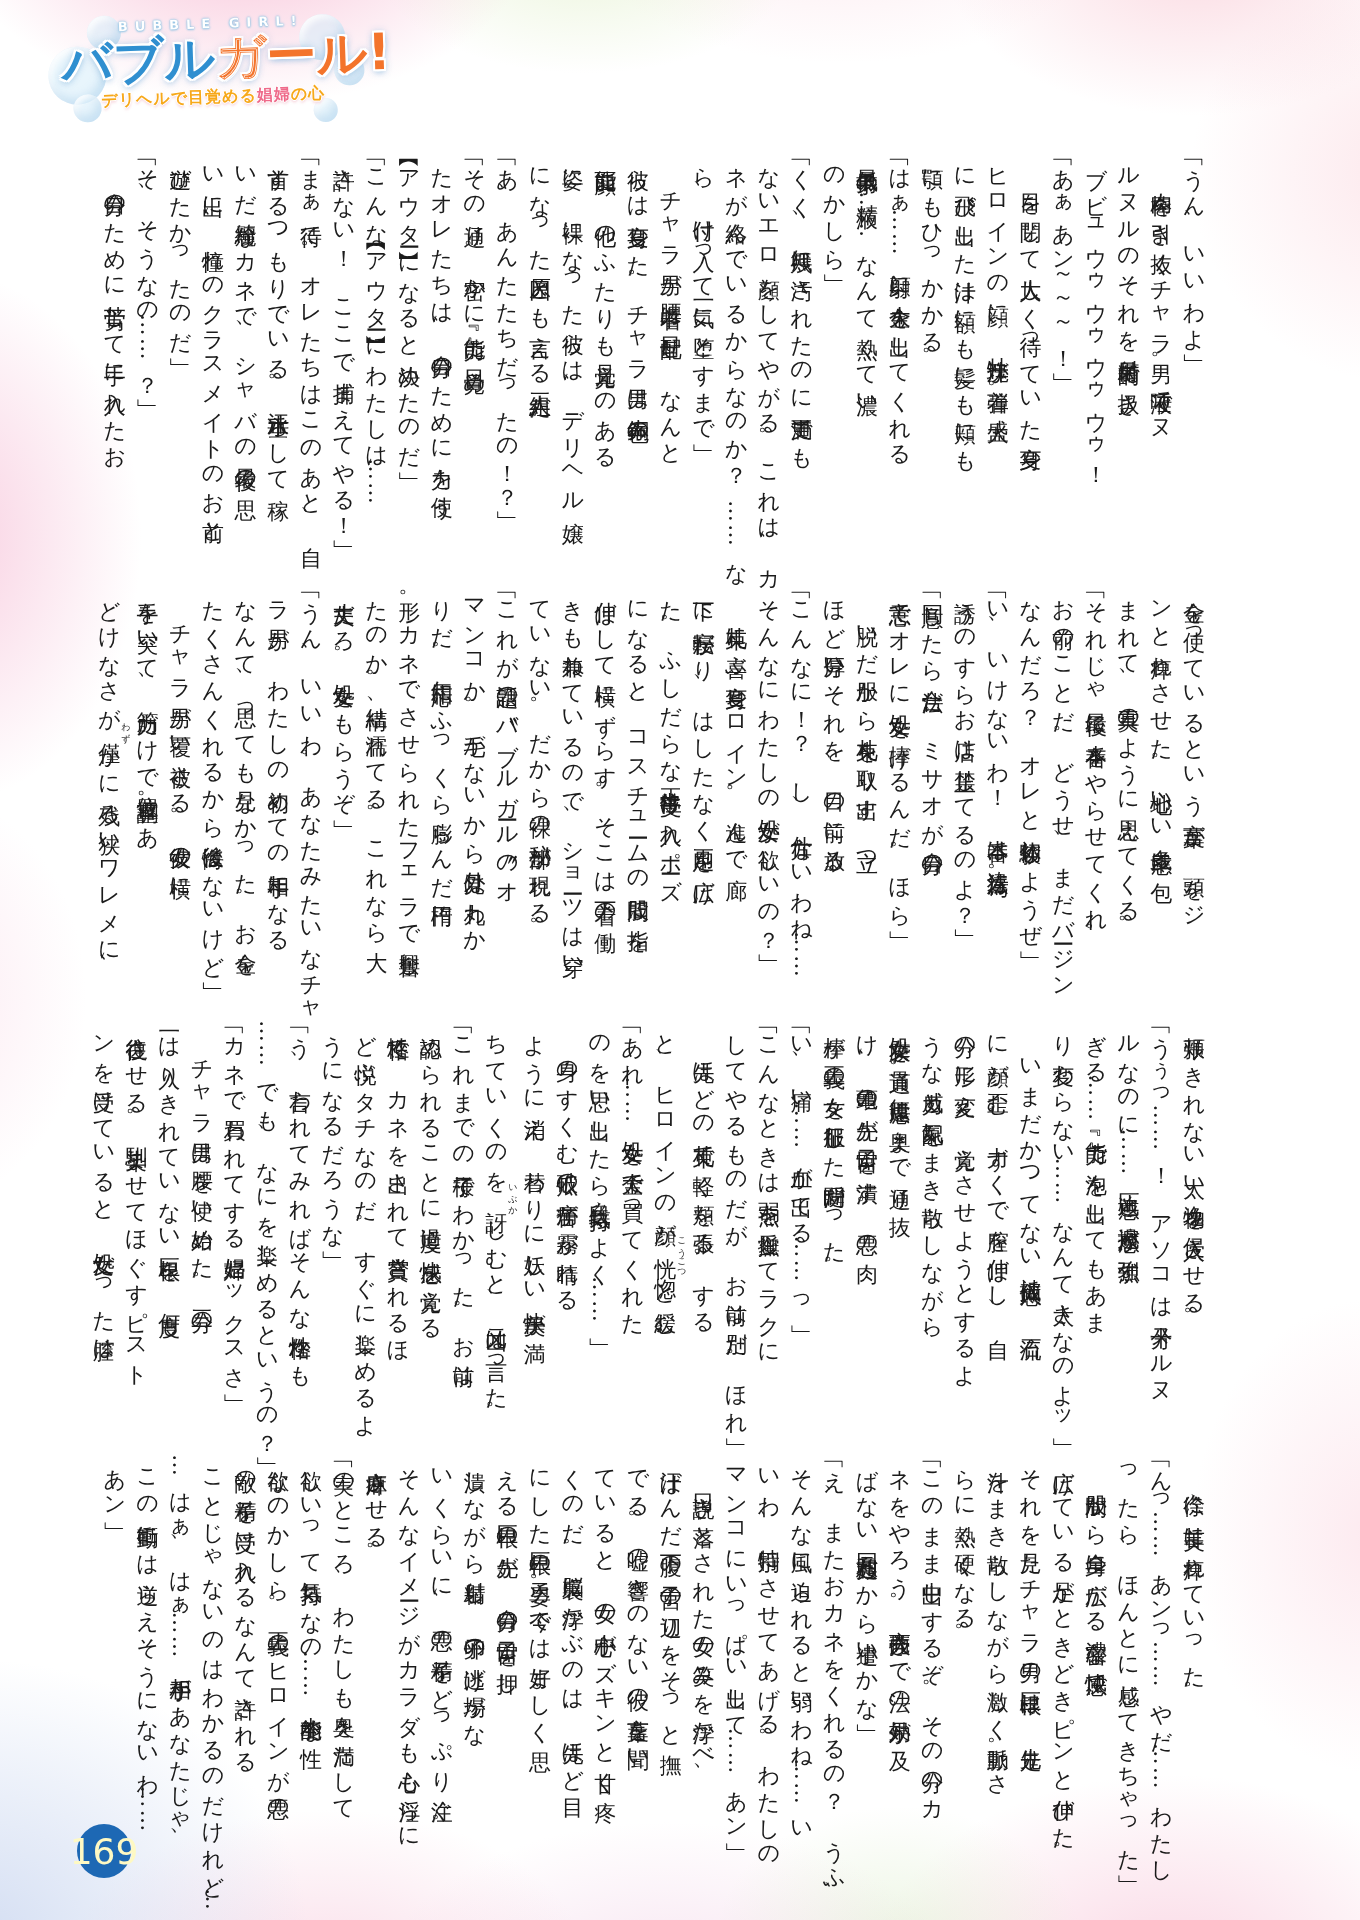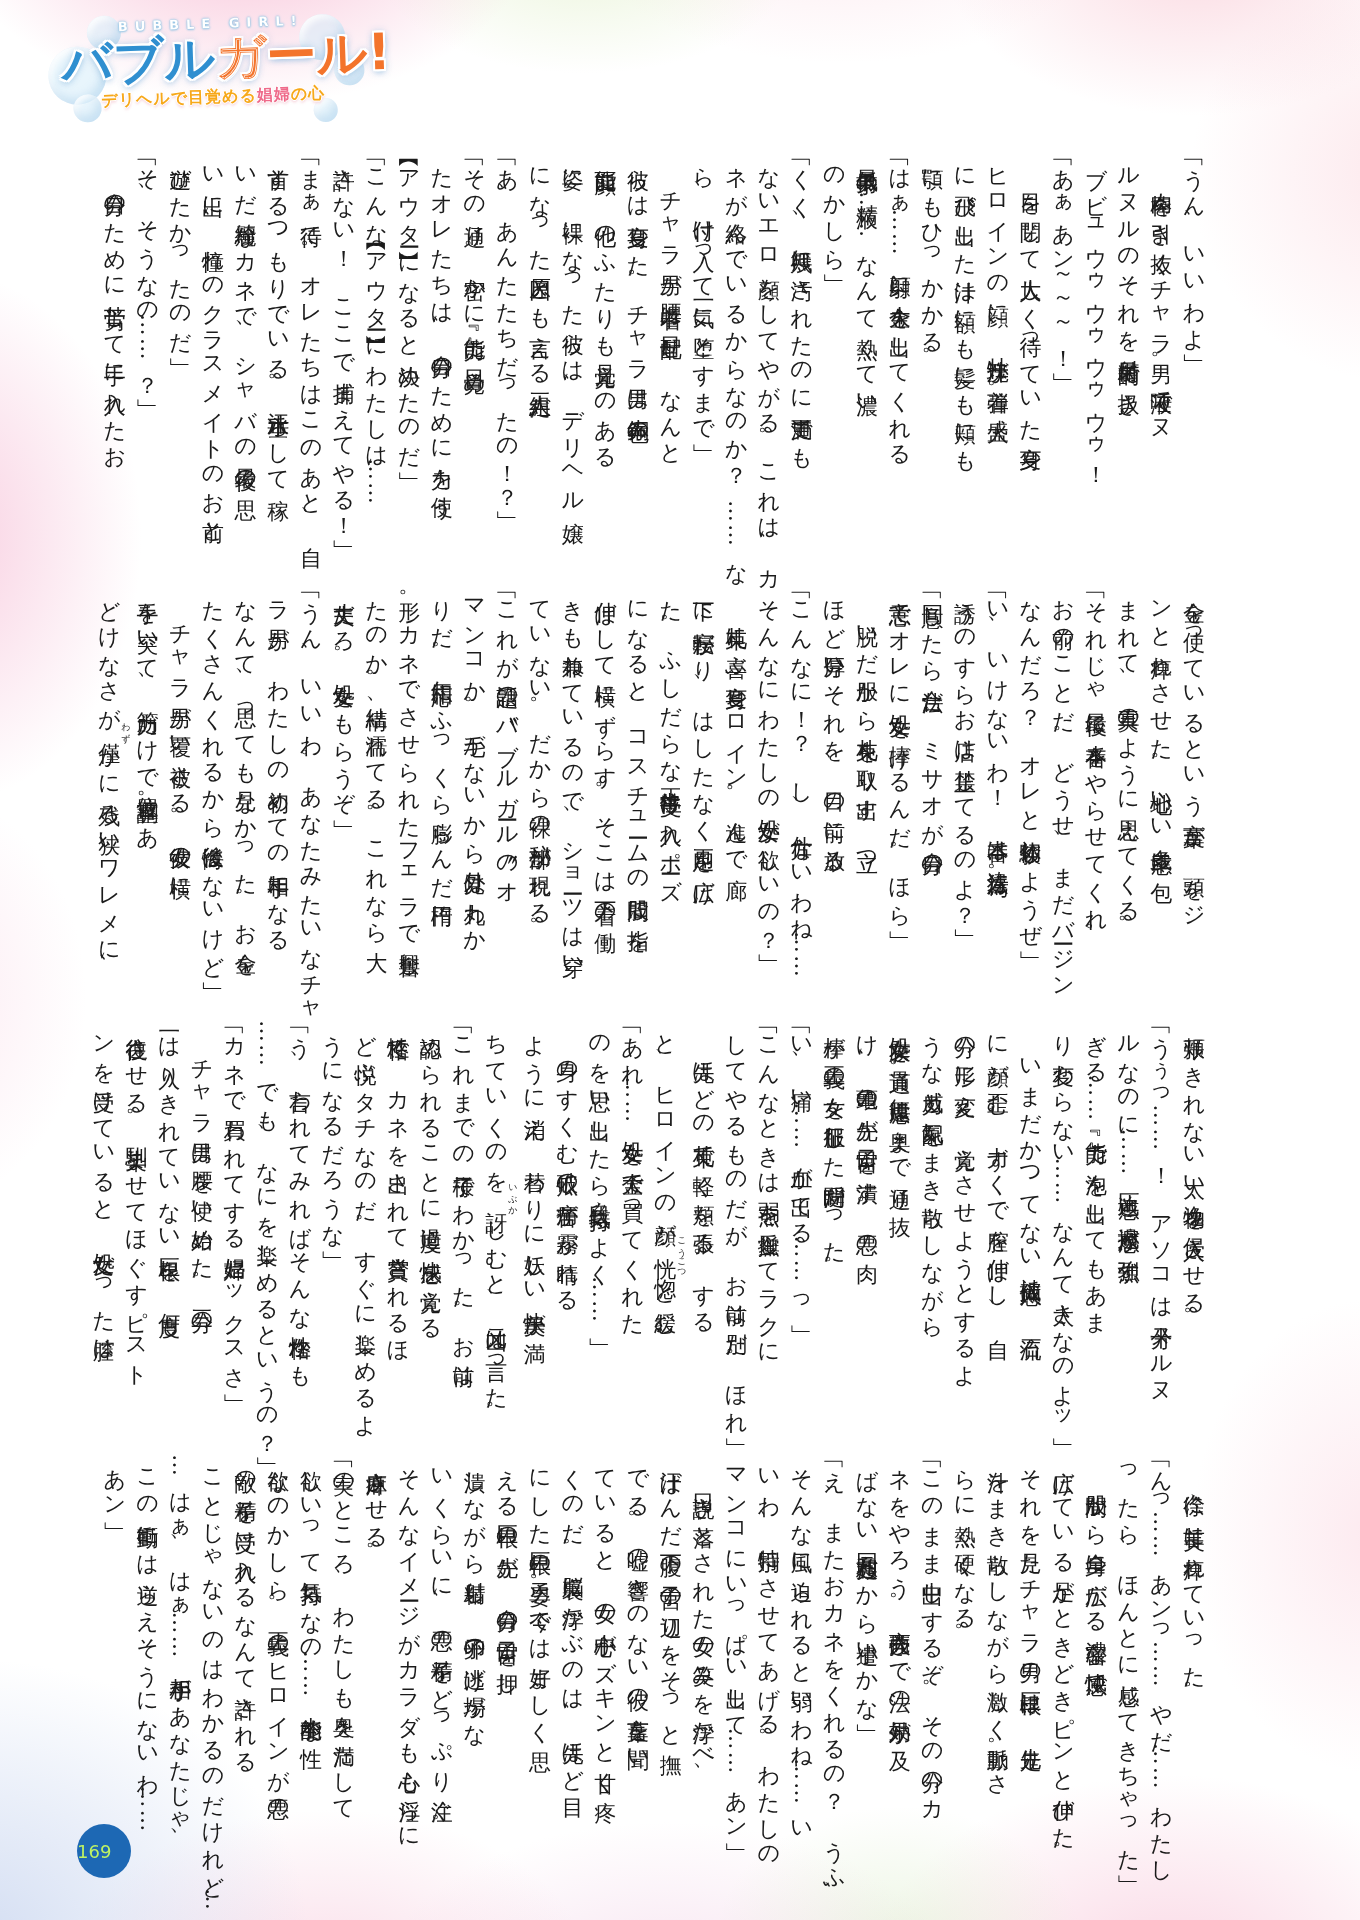--- a/index.html
+++ b/index.html
@@ -64,23 +64,23 @@
     font-family:"DejaVu Sans","Liberation Sans",sans-serif;
     font-size:16px;font-weight:bold;letter-spacing:1px;white-space:nowrap;
     color:var(--subtitle_yellow,#f7a81a);
     text-shadow:-1px 0 0 #fff,1px 0 0 #fff,0 -1px 0 #fff,0 1px 0 #fff,0 2px 3px rgba(235,150,170,.6);
   }
   .logo-sub .em{color:var(--subtitle_pink,#ef6a8a);}
   
   .page-num{
     position:absolute;left:77px;top:1824px;width:54px;height:54px;border-radius:50%;
     background:var(--page_number_bg,#1d68b4);
-    display:flex;align-items:center;justify-content:flex-start;
+    display:flex;align-items:center;justify-content:center;
     font-family:"DejaVu Sans","Liberation Sans",sans-serif;
-    font-size:18px;color:#bef264;letter-spacing:0;
+    font-size:36px;color:#fef9c3;letter-spacing:0;
   }
 </style>
 </head>
 <body>
 
 <div class="logo">
   <div class="bub b1"></div>
   <div class="bub b2"></div>
   <div class="bub b3"></div>
   <div class="bub b4"></div>

